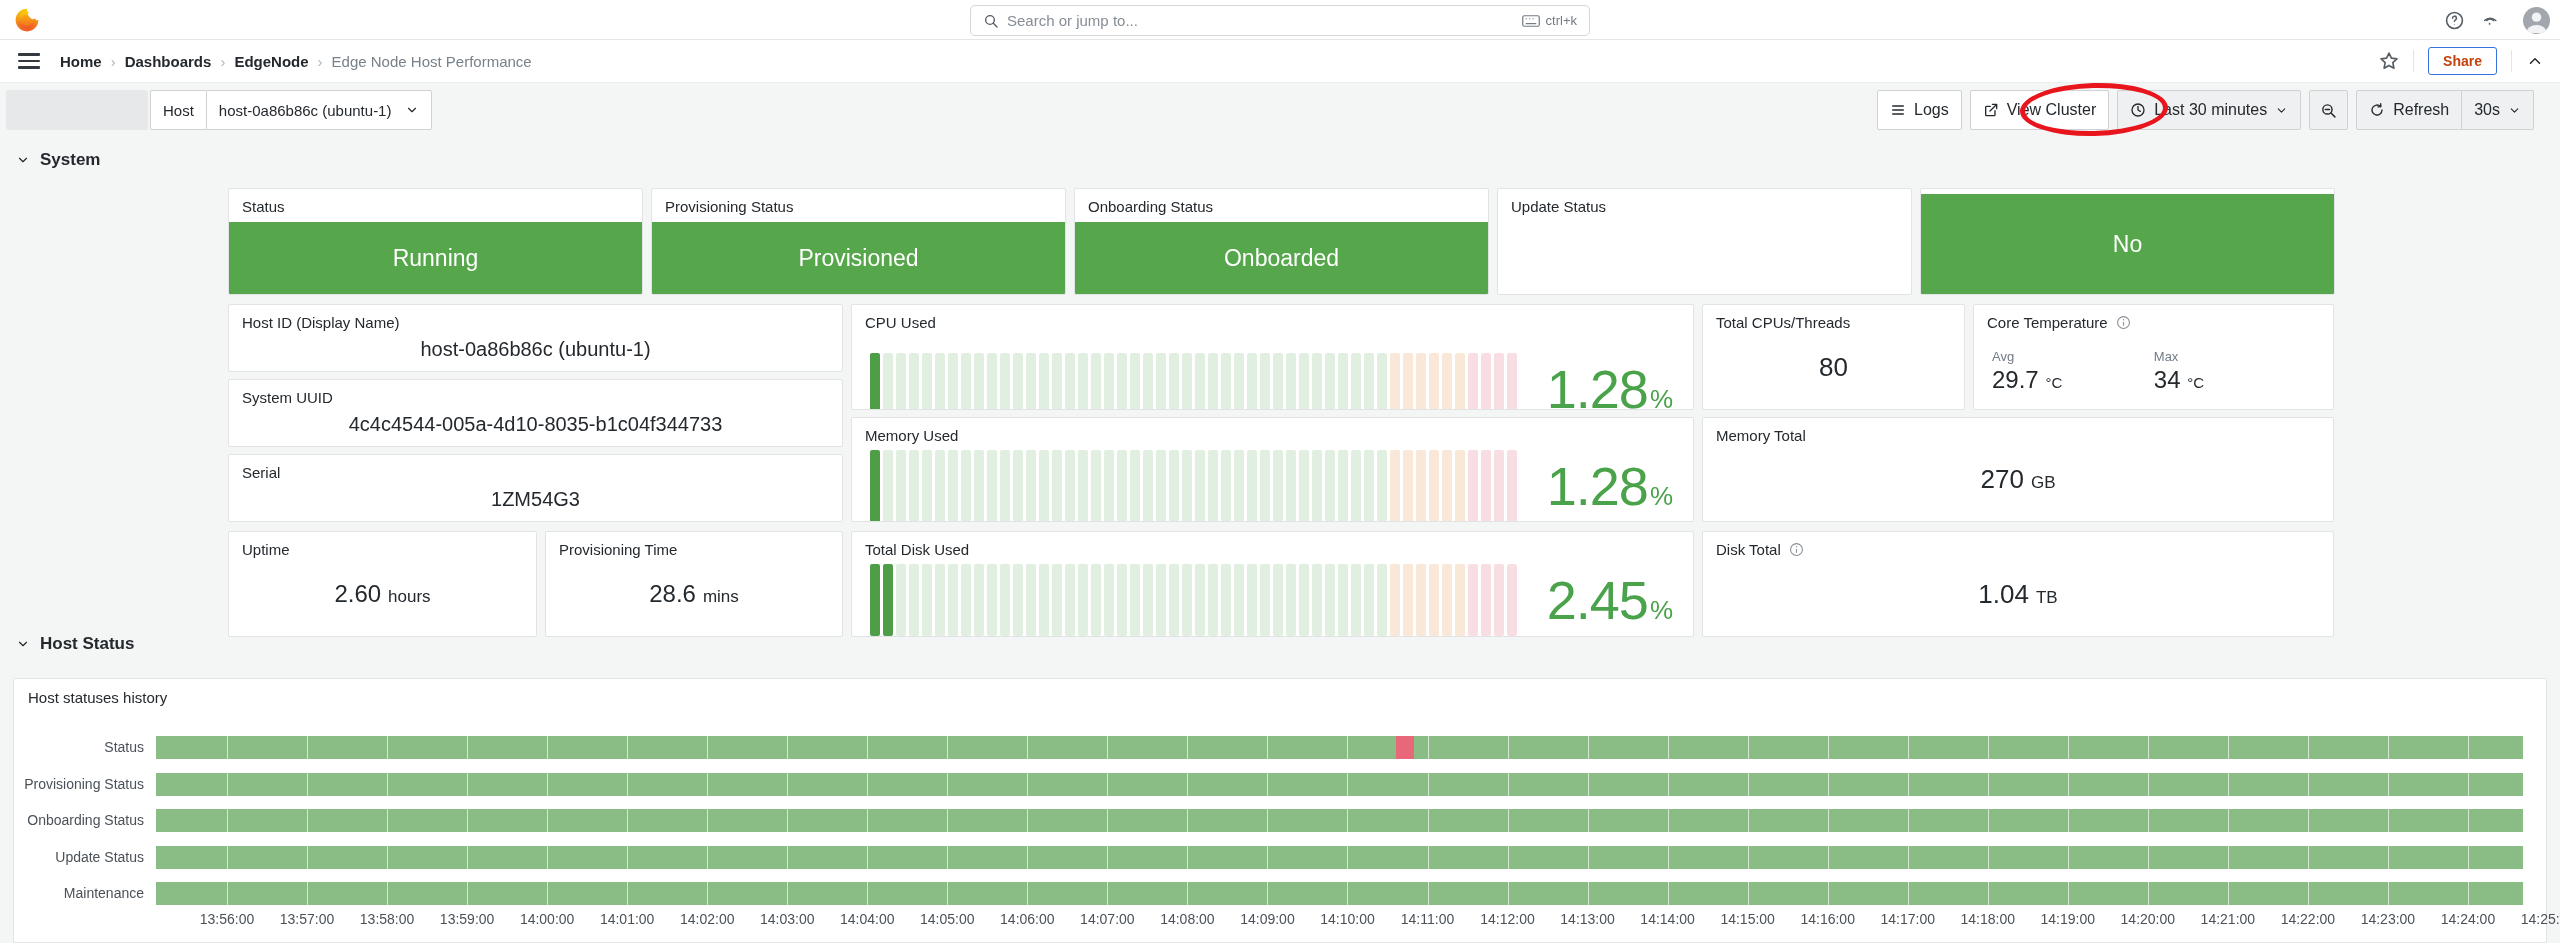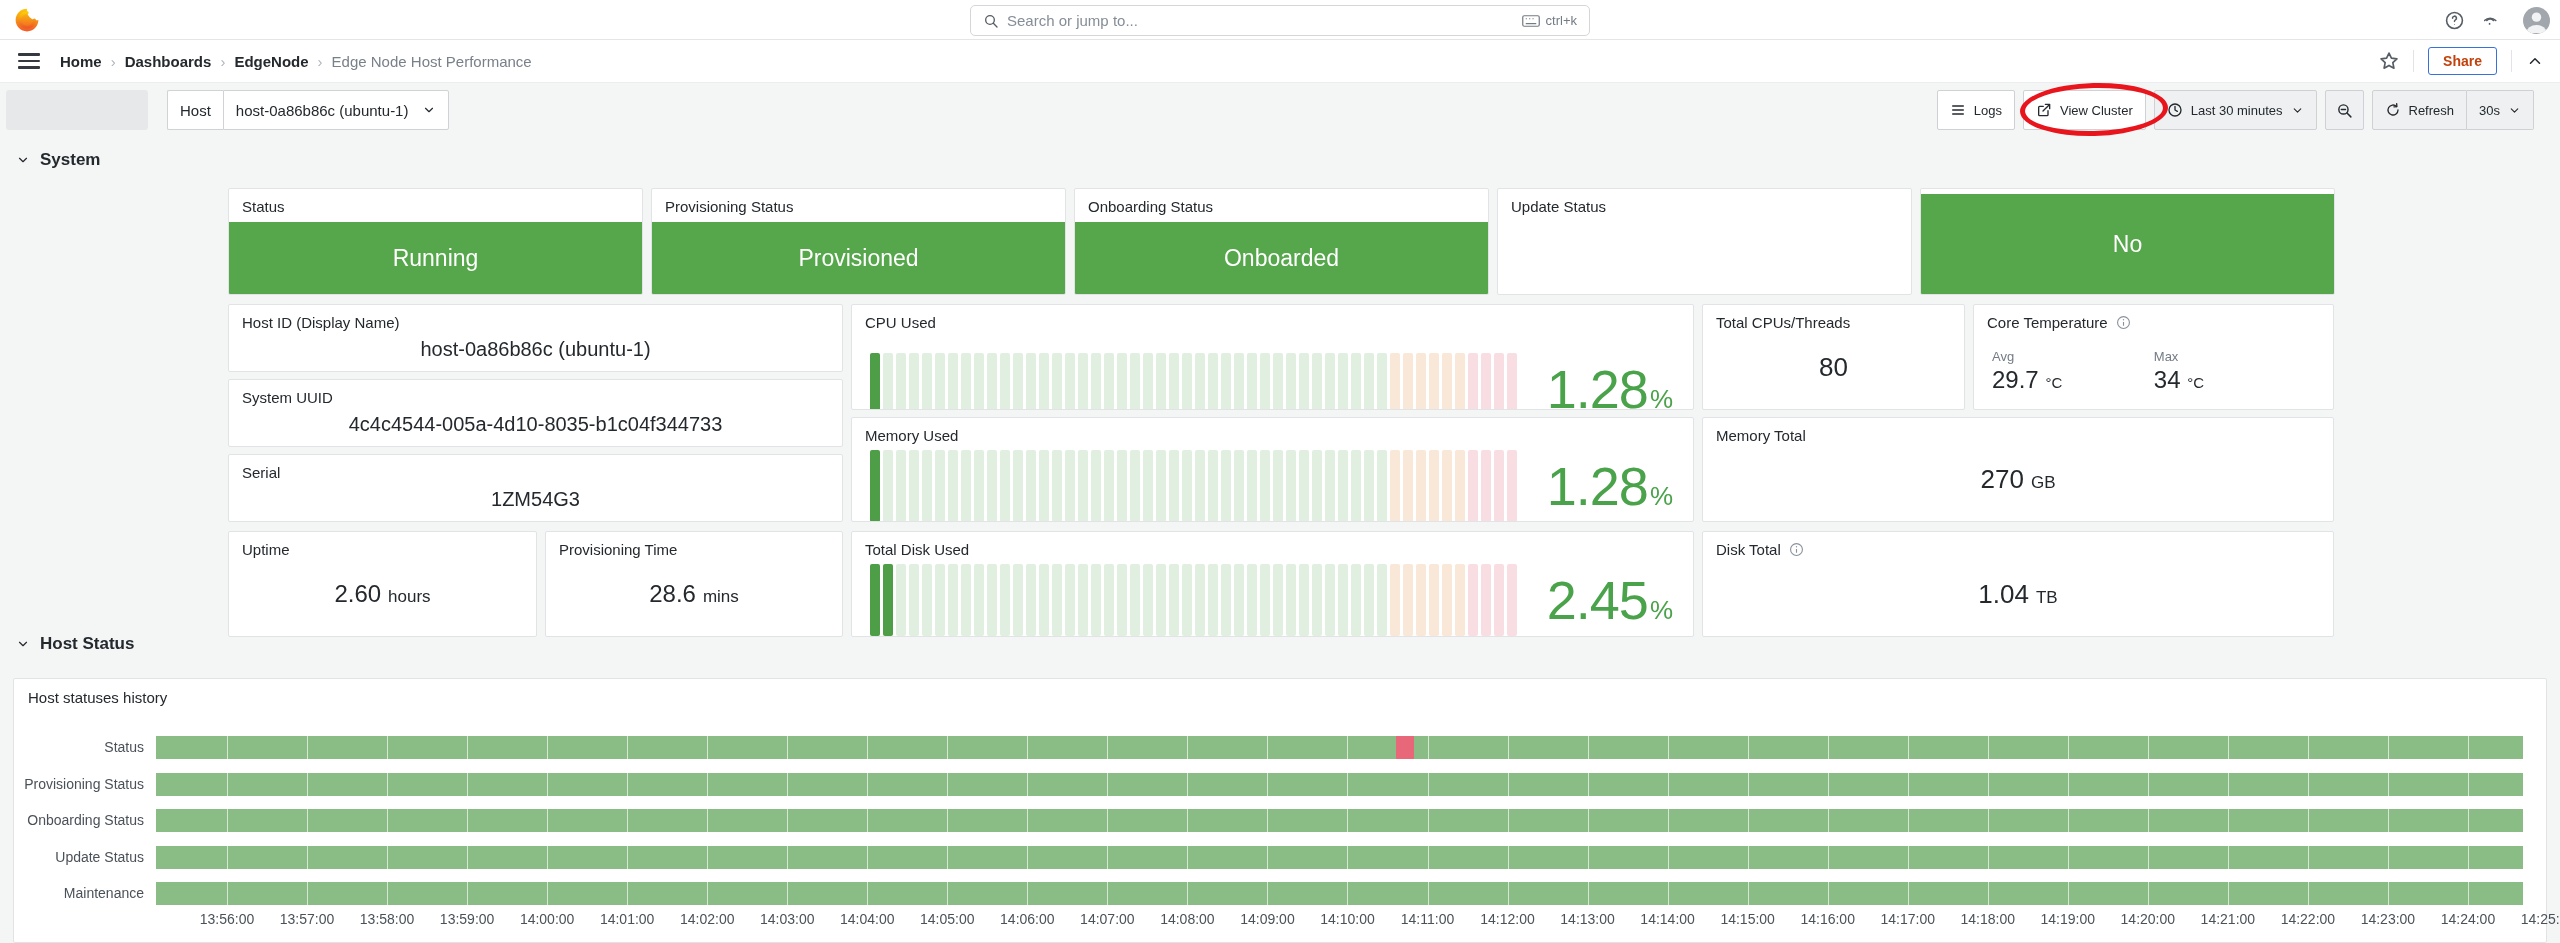--- a/index.html
+++ b/index.html
@@ -49,33 +49,33 @@
   .share-btn {
     border:1px solid #3871dc; color:#c2410c; background:#fff; border-radius:3px;
     font-size:14px; font-weight:600; padding:5px 14px; cursor:pointer;text-align:center;
   }
 
   
   .toolbar-skeleton {
     position:absolute; left:6px; top:90px; width:142px; height:40px;
     background:#e7e8ea; border-radius:3px;
   }
-  .hostvar { position:absolute; left:167px; top:90px; height:48px; display:flex; }
+  .hostvar { position:absolute; left:150px; top:90px; height:48px; display:flex; }
   .hostvar .hlabel {
     border:1px solid #d0d2d5; border-right:none; background:#fff; height:40px;
     display:flex; align-items:center; padding:0 12px; font-size:15px; border-radius:2px 0 0 2px;
   }
   .hostvar .hselect {
     border:1px solid #d0d2d5; background:#fff; height:40px; display:flex; align-items:center;
     gap:14px; padding:0 12px; font-size:15px; border-radius:0 2px 2px 0; cursor:pointer;
   }
   .toolbar-right { position:absolute; right:26px; top:90px; height:40px; display:flex; gap:8px; align-items:center; }
   .tbtn {
     height:40px; display:flex; align-items:center; gap:8px; padding:0 12px;
-    border:1px solid #cfd1d4; border-radius:2px; font-size:13px; font-weight:500;
+    border:1px solid #cfd1d4; border-radius:2px; font-size:16px; font-weight:500;
     color:#24292e; background:#fff; cursor:pointer; white-space:nowrap;
   }
   .tbtn.gray { background:#eef0f1; }
   .tbtn-group { display:flex; height:40px; }
   .tbtn-group .tbtn:first-child { border-radius:2px 0 0 2px; }
   .tbtn-group .tbtn:last-child { border-radius:0 2px 2px 0; border-left:none; }
   .annot-ellipse {
     position:absolute; left:2020px; top:83px; width:148px; height:53px;
     border:5px solid #e8151d; border-radius:50%; transform:rotate(-1.5deg);
     pointer-events:none; z-index:40;

